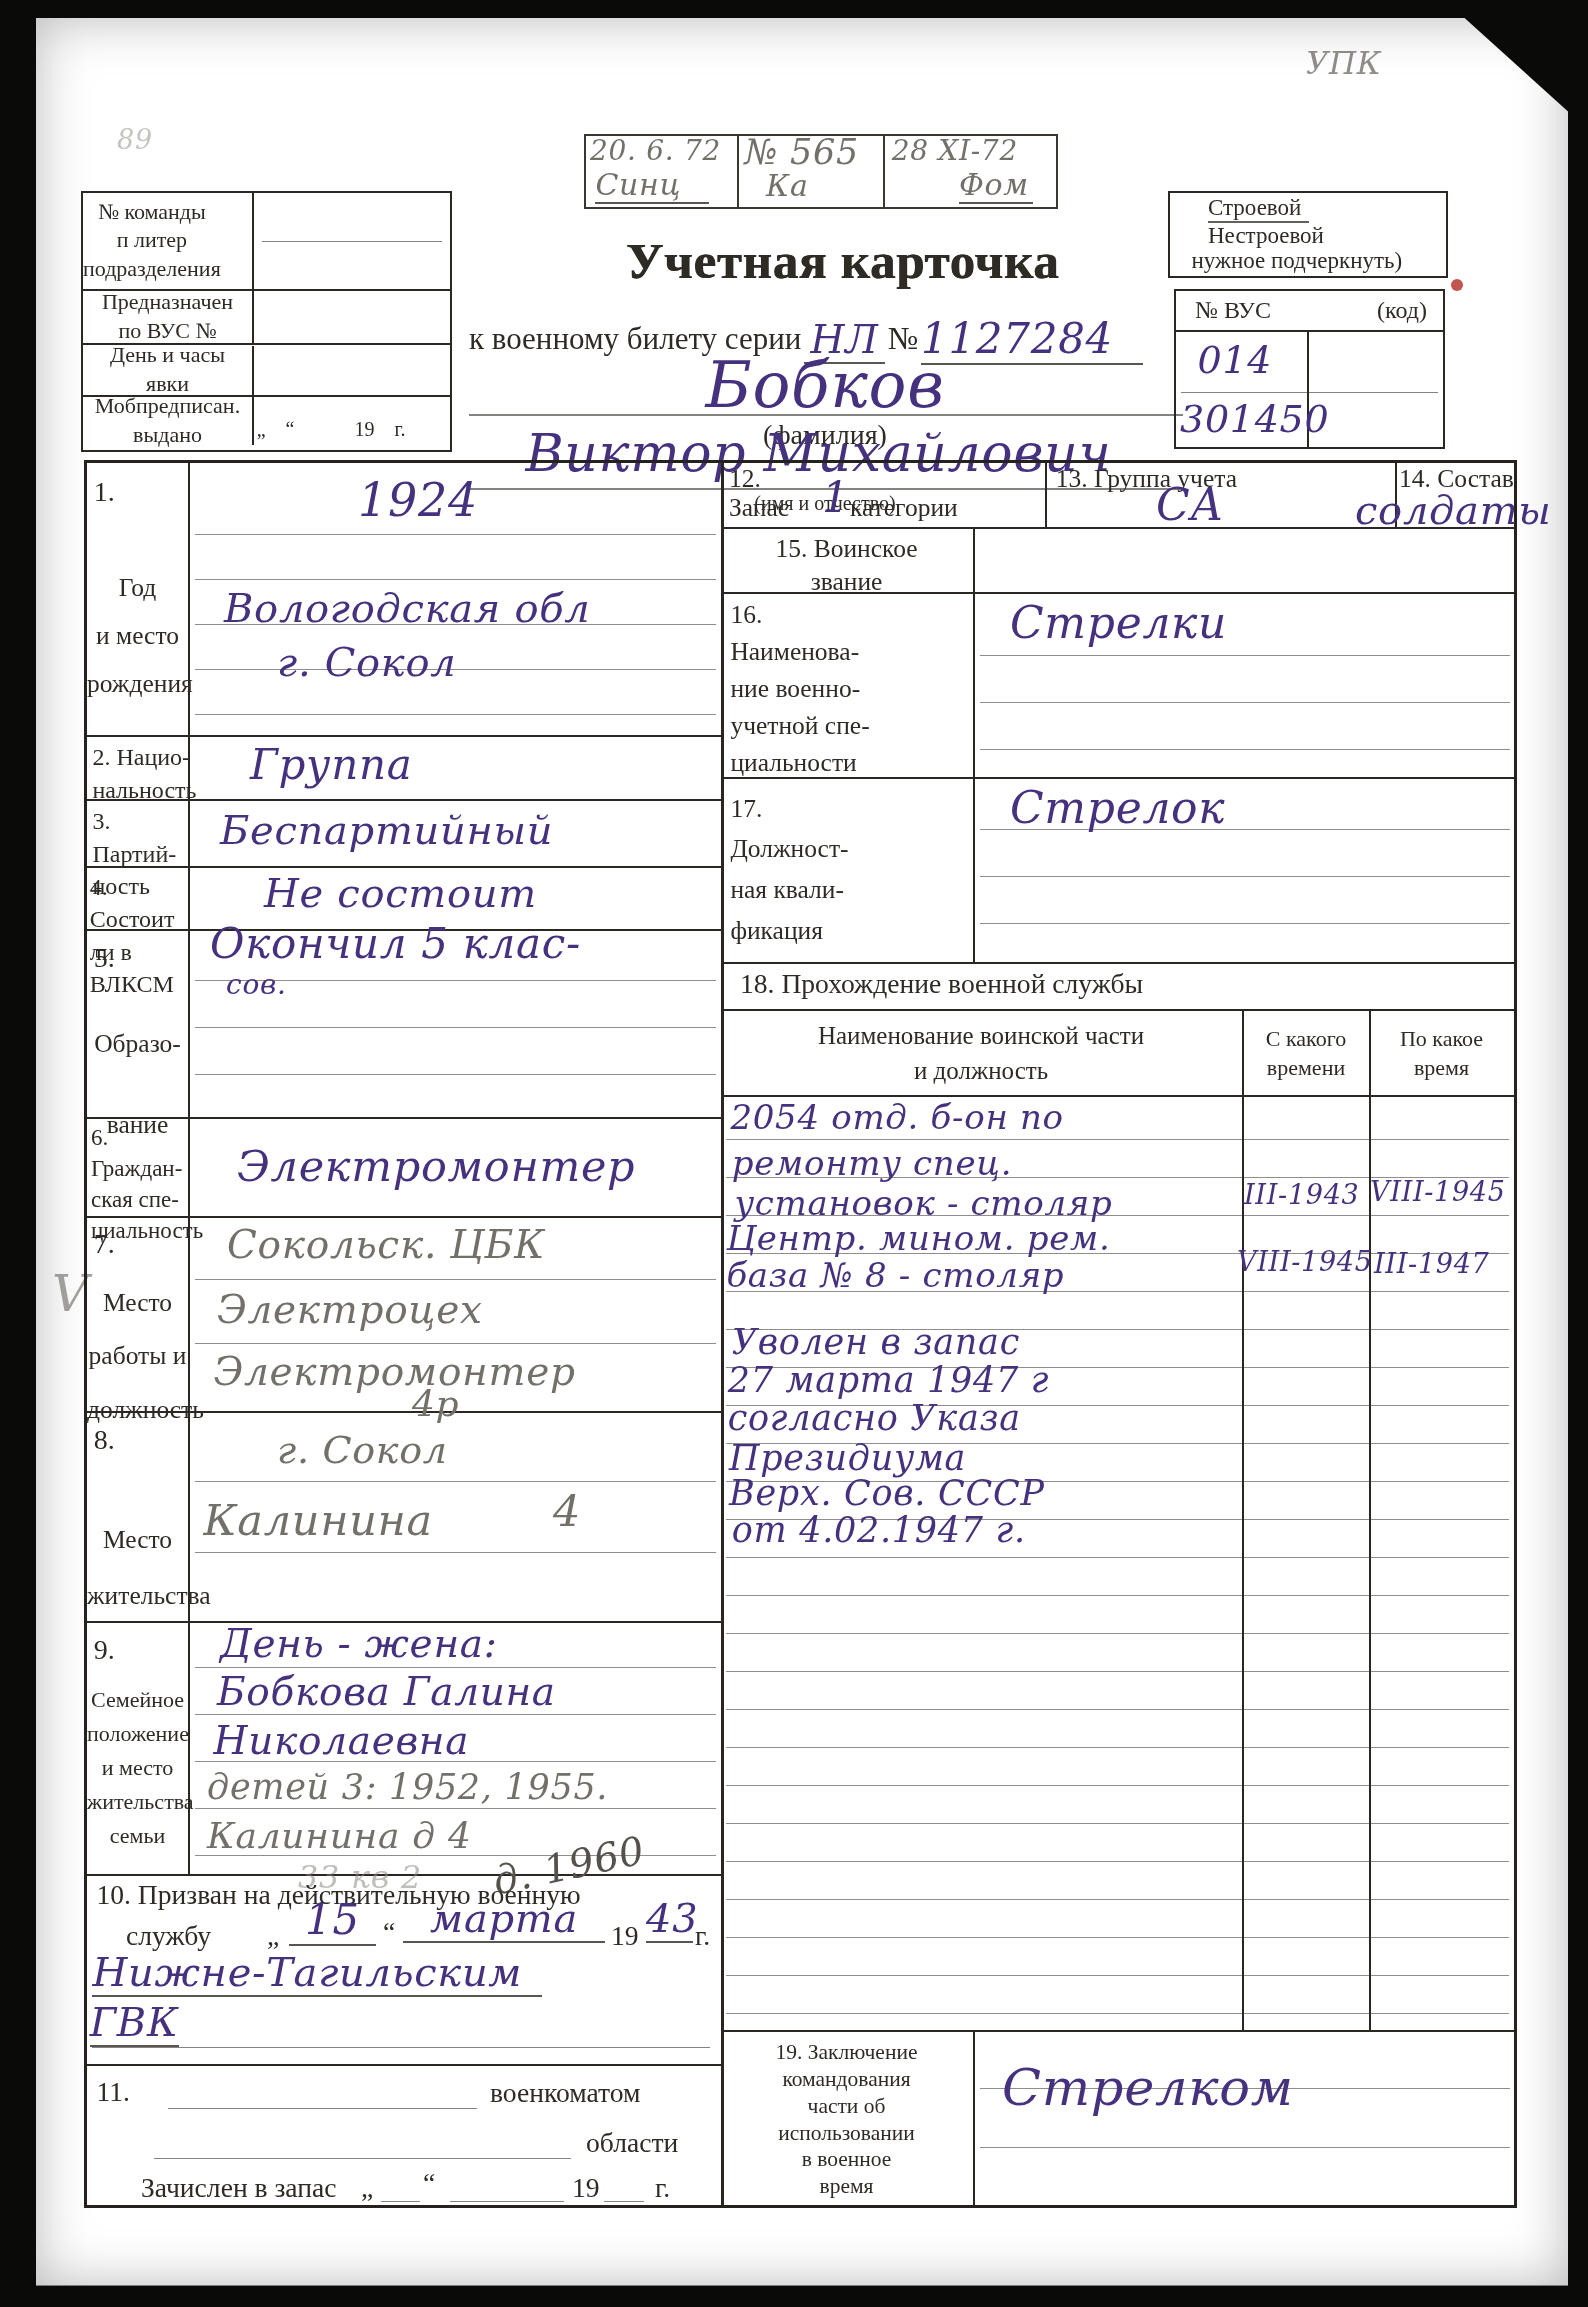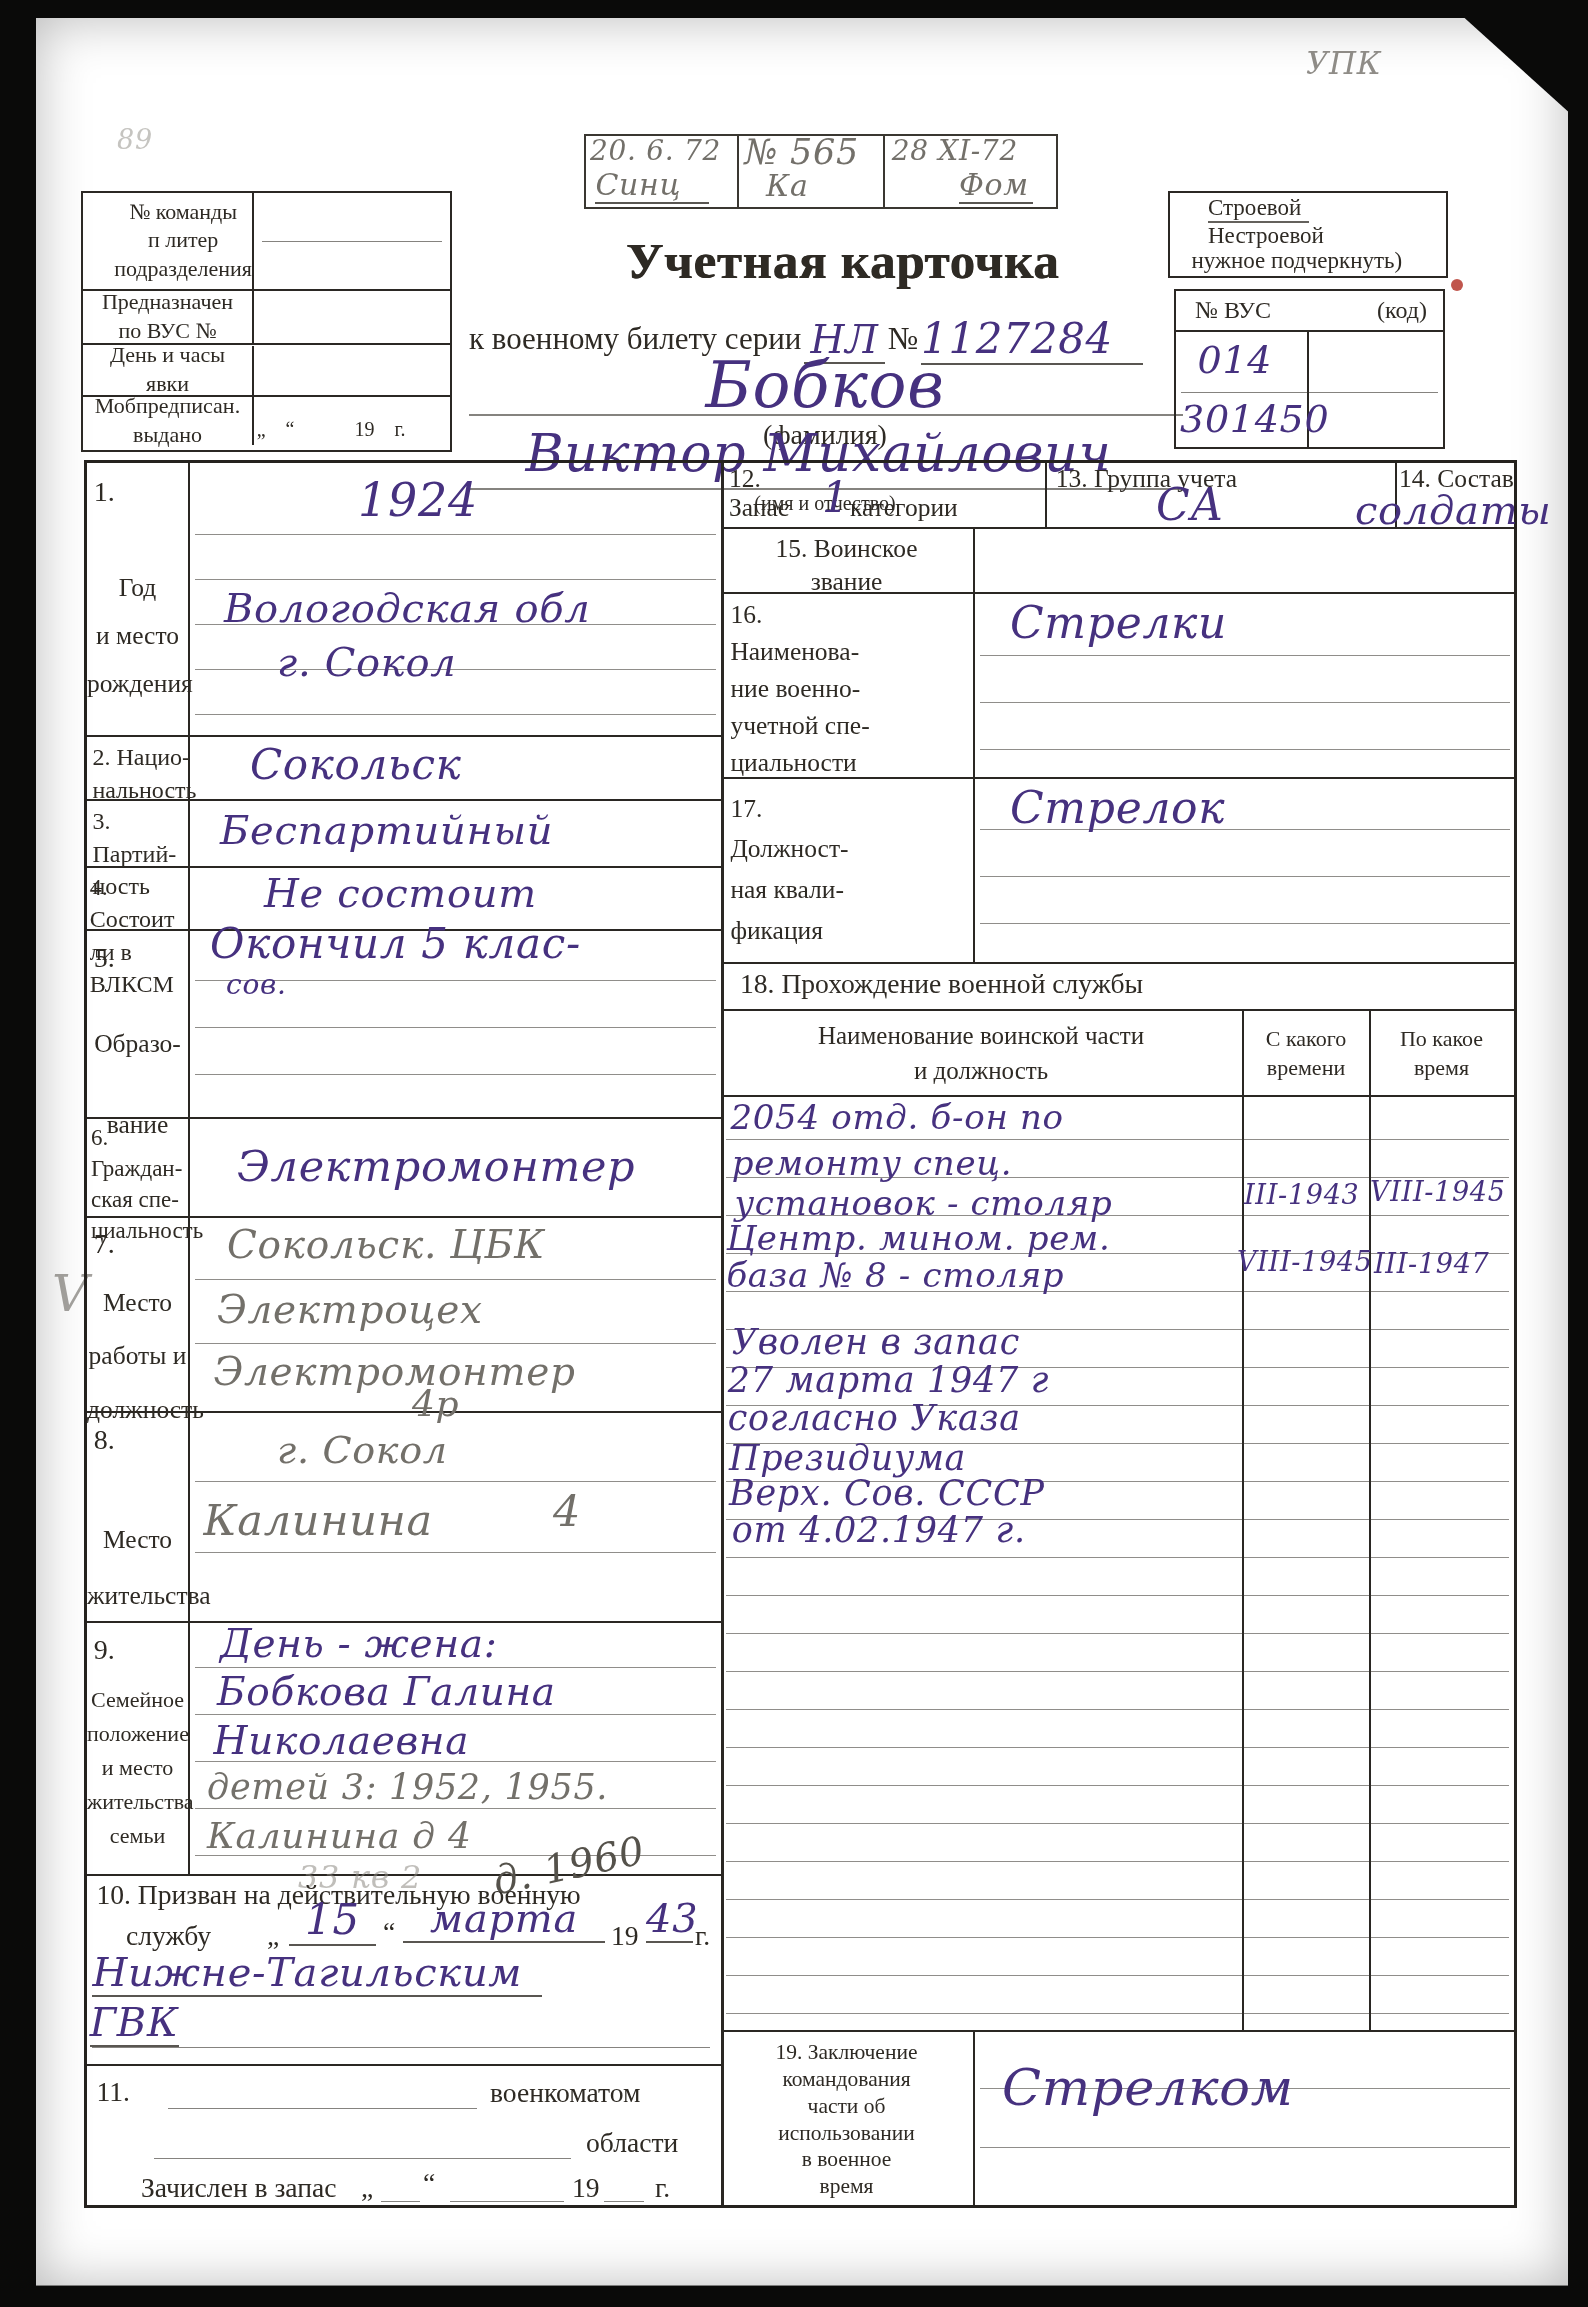--- a/index.html
+++ b/index.html
@@ -50,21 +50,21 @@
       <span class="hw pc abs" style="left:27px;top:32px;font-size:30px;">Ка</span>
     </div>
     <div class="cell" style="position:relative;flex:1;">
       <span class="hw pc abs" style="left:6.7px;top:-1.3px;font-size:28px;">28 XI-72</span>
       <span class="hw pc abs uline" style="left:74px;top:31px;font-size:30px;min-width:74px;">Фом</span>
     </div>
   </div>
 
   <div class="box" style="left:45px;top:173px;width:367px;height:257px;">
     <div class="cell" style="left:0;top:0;width:100%;height:96px;border-bottom:2px solid #2b2824;display:flex;">
-      <div style="width:169px;border-right:2px solid #2b2824;display:flex;align-items:center;justify-content:flex-end;">
+      <div style="width:169px;border-right:2px solid #2b2824;display:flex;align-items:center;justify-content:flex-start;">
         <span class="pr prelh ctr" style="font-size:22px;line-height:1.3;">№ команды
 п литер
 подразделения</span>
       </div>
       <div style="flex:1;position:relative;">
         <div class="thin" style="left:8px;right:8px;top:48px;"></div>
       </div>
     </div>
     <div class="cell" style="left:0;top:98px;width:100%;height:52px;border-bottom:2px solid #2b2824;display:flex;">
       <div style="width:169px;border-right:2px solid #2b2824;display:flex;align-items:center;justify-content:center;">
@@ -164,21 +164,21 @@
       <span class="hw abs" style="left:168px;top:10.8px;font-size:46px;">1924</span>
       <span class="hw abs" style="left:34px;top:122px;font-size:40px;">Вологодская обл</span>
       <span class="hw abs" style="left:87px;top:176px;font-size:40px;">г. Сокол</span>
     </div>
 
     <div class="cell" style="left:0;top:272px;width:101px;height:64px;">
       <span class="pr abs prelh" style="left:5.4px;top:6.7px;font-size:24px;line-height:1.35;">2. Нацио-
 нальность</span>
     </div>
     <div class="cell" style="left:103px;top:272px;width:531px;height:64px;">
-      <span class="hw abs" style="left:60px;top:5.4px;font-size:42px;">Сокольск</span>
+      <span class="hw abs" style="left:60px;top:5.4px;font-size:42px;">Группа</span>
     </div>
 
     <div class="cell" style="left:0;top:336px;width:101px;height:67px;">
       <span class="pr abs prelh" style="left:5.4px;top:6.7px;font-size:24px;line-height:1.35;">3. Партий-
 ность</span>
     </div>
     <div class="cell" style="left:103px;top:336px;width:531px;height:67px;">
       <span class="hw abs" style="left:30px;top:8px;font-size:40px;">Беспартийный</span>
     </div>
 

